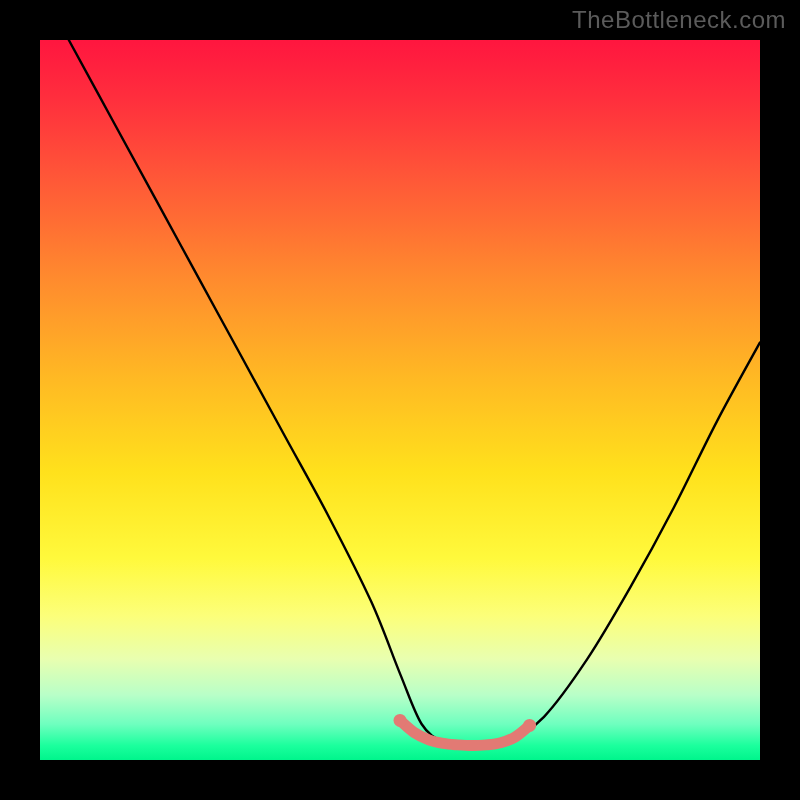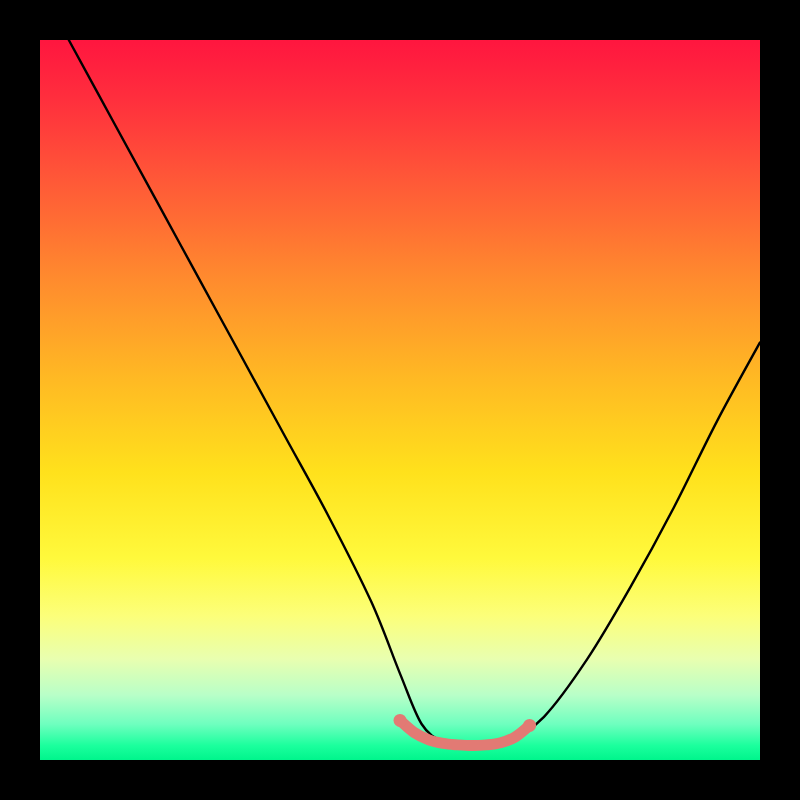--- a/index.html
+++ b/index.html
@@ -56,20 +56,21 @@
     width: 720px;
     height: 720px;
     overflow: visible;
   }
 </style>
 </head>
 <body>
 
 <div class="frame">
 
+  <div class="watermark">TheBottleneck.com</div>
 
   <div class="plot-area">
     <svg class="curve" viewBox="0 0 720 720" preserveAspectRatio="none">
       <path id="main-curve" fill="none" stroke="#000" stroke-width="2.4" stroke-linecap="round" stroke-linejoin="round" d="M 28.8 0 C 36 13.200000000000008, 57.6 52.800000000000054, 72 79.20000000000005 C 86.4 105.60000000000004, 100.8 132, 115.2 158.39999999999998 C 129.6 184.79999999999995, 144 211.19999999999996, 158.4 237.59999999999997 C 172.8 263.99999999999994, 187.20000000000002 290.4, 201.60000000000002 316.79999999999995 C 216.00000000000003 343.19999999999993, 230.4 369.6, 244.8 396 C 259.2 422.4, 273.6 447.59999999999997, 288 475.2 C 302.4 502.8, 319.2 535.2, 331.2 561.6 C 343.2 588, 351.6 613.2, 360 633.6 C 368.4 654, 374.40000000000003 672.6, 381.6 684 C 388.8 695.4, 396.00000000000006 698.4, 403.20000000000005 702 C 410.40000000000003 705.6, 417.59999999999997 705, 424.79999999999995 705.6 C 431.99999999999994 706.2, 439.2 706.2, 446.4 705.6 C 453.59999999999997 705, 458.4 706.8, 468 702 C 477.6 697.2, 490.79999999999995 690.5999999999999, 503.99999999999994 676.8 C 517.1999999999999 663, 532.8000000000001 640.8000000000001, 547.2 619.2 C 561.6 597.6, 576 572.4000000000001, 590.4 547.2 C 604.8 522, 619.2 495.6, 633.6 468 C 648 440.4, 662.4 409.20000000000005, 676.8 381.6 C 691.1999999999999 354, 712.8 315.6, 720 302.40000000000003"></path>
       <path id="trough-curve" fill="none" stroke="#e27a74" stroke-width="11" stroke-linecap="round" stroke-linejoin="round" d="M 360 680.4 C 362.4 682.4399999999999, 369.6 689.4, 374.40000000000003 692.64 C 379.20000000000005 695.88, 384 698.04, 388.8 699.84 C 393.6 701.6400000000001, 398.40000000000003 702.6, 403.20000000000005 703.44 C 408.00000000000006 704.2800000000001, 412.79999999999995 704.52, 417.59999999999997 704.88 C 422.4 705.24, 427.2 705.6, 432 705.6 C 436.8 705.6, 441.59999999999997 705.36, 446.4 704.88 C 451.2 704.4, 456 704.04, 460.8 702.72 C 465.6 701.4000000000001, 470.40000000000003 699.84, 475.20000000000005 696.96 C 480.00000000000006 694.08, 487.20000000000005 687.36, 489.6 685.44"></path>
       <g id="trough-dots">
           <circle cx="360" cy="680.4" r="6.5" fill="#e27a74"></circle>
           <circle cx="489.6" cy="685.44" r="6.5" fill="#e27a74"></circle>
         </g>
     </svg>

